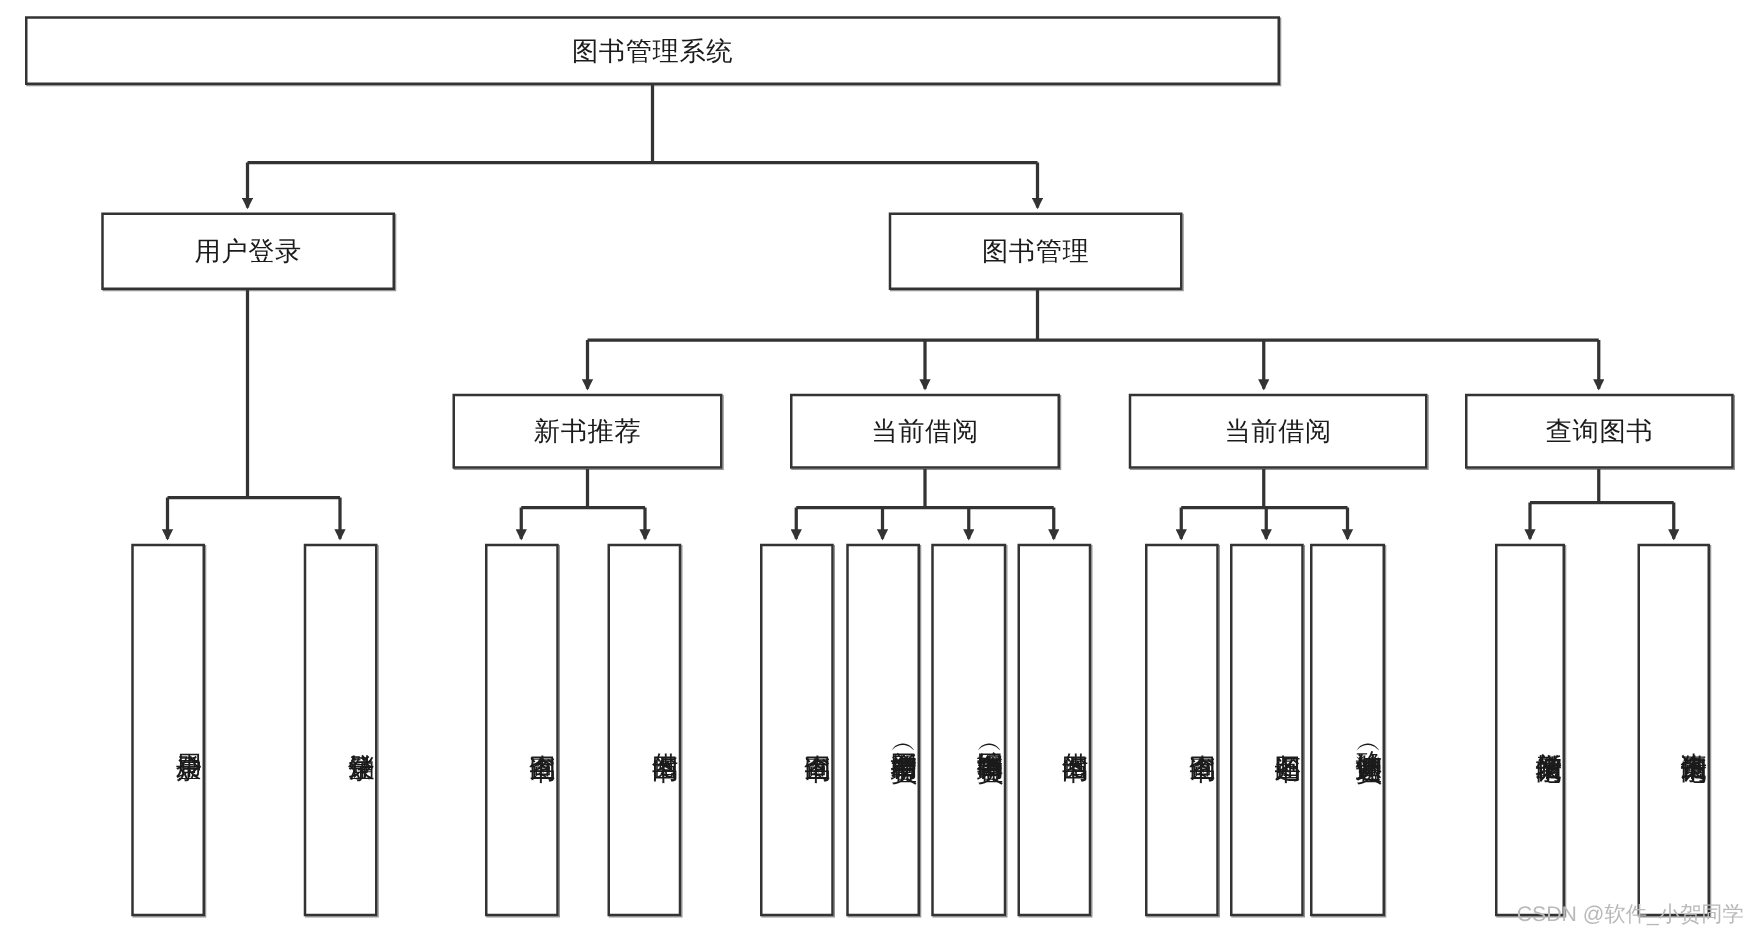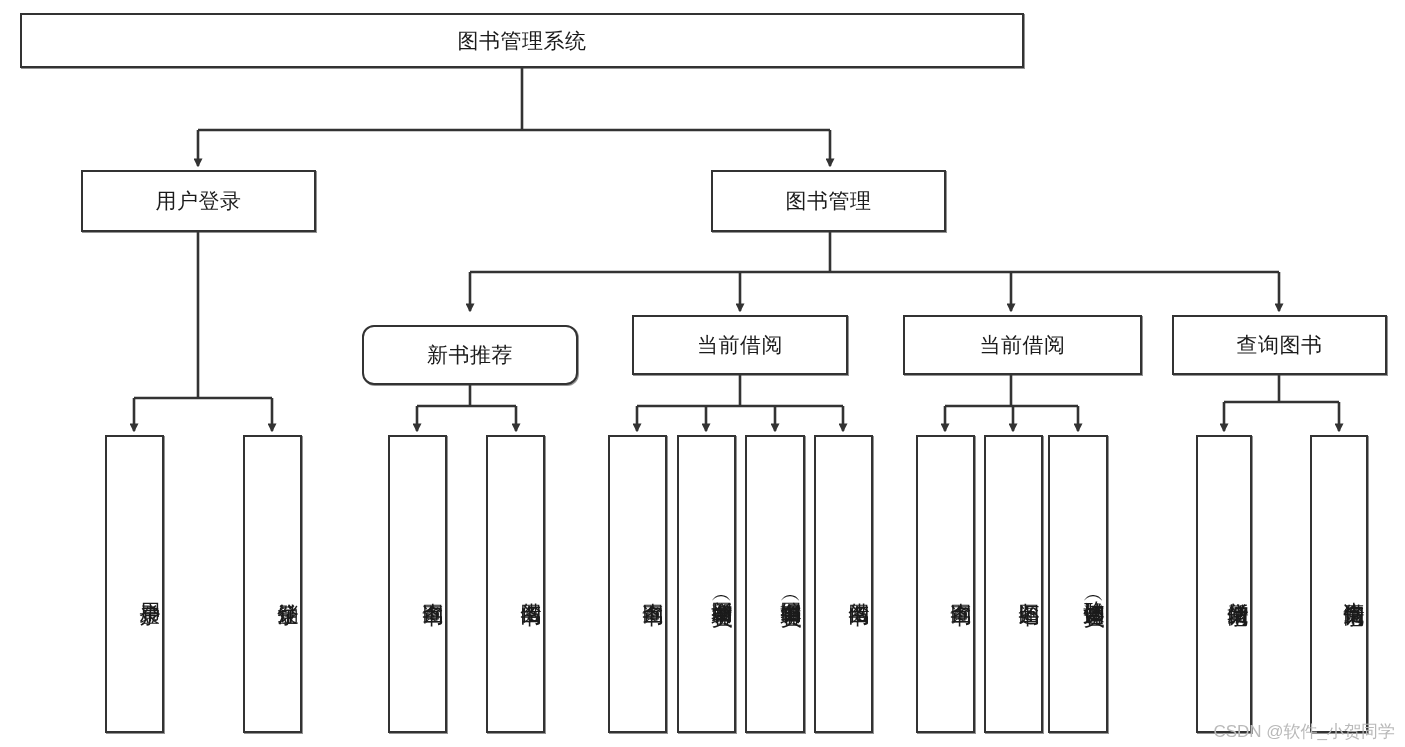--- a/index.html
+++ b/index.html
@@ -123,21 +123,21 @@
     <span>图书管理系统</span>
   </div>
 
   <div class="node h" style="left:81px; top:170px; width:235px; height:62px;">
     <span>用户登录</span>
   </div>
   <div class="node h" style="left:711px; top:170px; width:235px; height:62px;">
     <span>图书管理</span>
   </div>
 
-  <div class="node h" style="left:362px; top:325px; width:216px; height:60px;border-radius:12px;">
+  <div class="node h" style="left:362px; top:315px; width:216px; height:60px;">
     <span>新书推荐</span>
   </div>
   <div class="node h" style="left:632px; top:315px; width:216px; height:60px;">
     <span>当前借阅</span>
   </div>
   <div class="node h" style="left:903px; top:315px; width:239px; height:60px;">
     <span>当前借阅</span>
   </div>
   <div class="node h" style="left:1172px; top:315px; width:215px; height:60px;">
     <span>查询图书</span>

